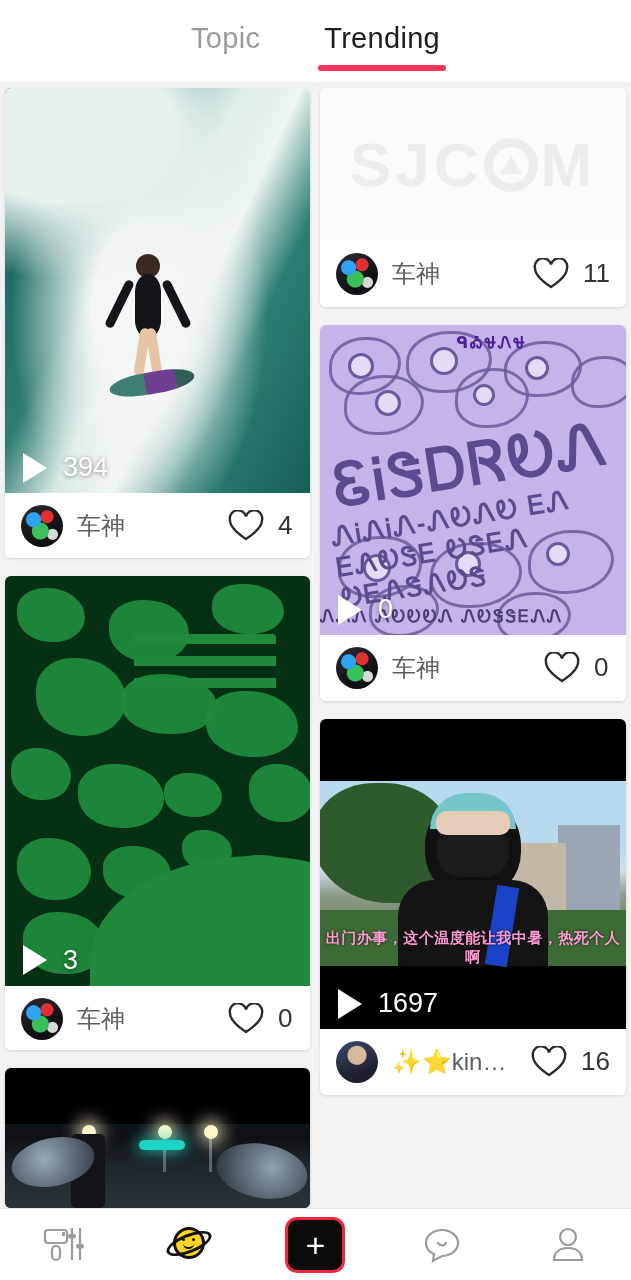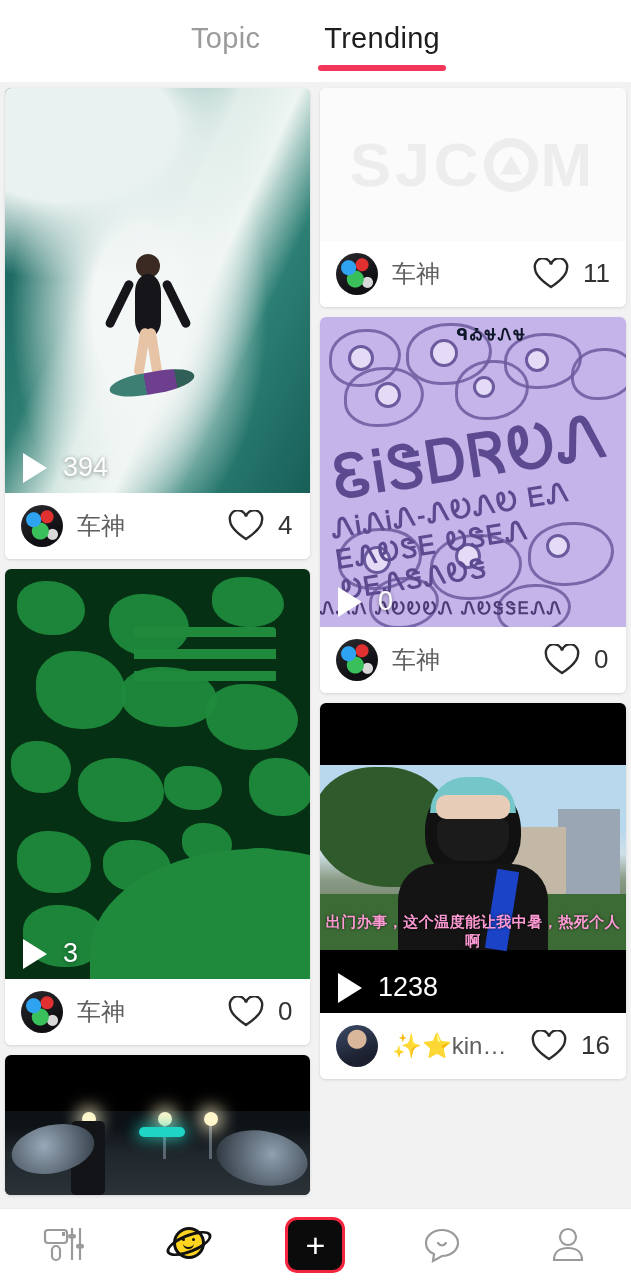--- a/index.html
+++ b/index.html
@@ -23,21 +23,21 @@
   .tab-underline {
     position: absolute; left: 0; right: 0; bottom: 0;
     height: 6px; border-radius: 3px; background: #f4355a;
   }
 
   
   .feed {
     position: absolute; top: 82px; left: 0; right: 0; bottom: 72px;
     display: flex; gap: 10px; padding: 6px 5px 0 5px; overflow: hidden;
   }
-  .col { width: 306px; display: flex; flex-direction: column; gap: 10px; }
+  .col { width: 306px; display: flex; flex-direction: column; gap: 18px; }
 
   .card {
     background: #fff; border-radius: 6px; overflow: hidden;
     box-shadow: 0 1px 3px rgba(0,0,0,.13);
   }
   .thumb { position: relative; width: 100%; overflow: hidden; }
 
   .play-row {
     position: absolute; left: 18px; bottom: 10px;
     display: flex; align-items: center; gap: 16px;
@@ -108,21 +108,21 @@
   .t-poster .doodle { position: absolute; border: 3px solid #6b5a9e; border-radius: 50% 45% 55% 40%; opacity: .85; }
   .t-poster .eye { position: absolute; background: #e4dcf7; border: 3px solid #6b5a9e; border-radius: 50%; }
   .t-poster .bigtxt {
       position: absolute; left: 4%; top: 34%; width: 94%;
       font-family: "DejaVu Sans", sans-serif; font-weight: bold; font-size: 58px;
       color: #5b4a8f; transform: rotate(-9deg); letter-spacing: 3px; white-space: nowrap; }
   .t-poster .subtxt {
       position: absolute; left: 5%; top: 56%; font-size: 26px; font-weight: bold;
       color: #5b4a8f; transform: rotate(-9deg); letter-spacing: 2px; }
   .t-poster .toptxt { position: absolute; left: 0; right: 0; top: 8px; text-align: center;
-      font-size: 16px; font-weight: bold; color: #0f172a; letter-spacing: 2px; padding-left: 37px; }
+      font-size: 16px; font-weight: bold; color: #4c1d95; letter-spacing: 2px; padding-left: 37px; }
   .t-poster .bottxt { position: absolute; left: 0; right: 0; bottom: 8px; text-align: left;
       font-size: 17px; font-weight: bold; color: #4b3c78; letter-spacing: 2px; }
 
   .t-rider { height: 310px; background: #000; position: relative; overflow: hidden; }
   .t-rider .scene { position: absolute; left: 0; right: 0; top: 62px; height: 185px;
       background: linear-gradient(180deg, #b8d8ee 0 36%, #cfe0e8 48%, #8a9b86 62%, #4c6342 100%); }
   .t-rider .tree { position: absolute; left: -8px; top: 2px; width: 140px; height: 120px; background: #2f5a2c; border-radius: 48% 52% 40% 60%; }
   .t-rider .bldg1 { position: absolute; right: 6px; top: 44px; width: 62px; height: 98px; background: #9aa6b4; }
   .t-rider .bldg2 { position: absolute; right: 60px; top: 62px; width: 54px; height: 80px; background: #c3b7a6; }
   .t-rider .hedge { position: absolute; left: 0; right: 0; bottom: 0; height: 56px; background: #3c6b36; }
@@ -352,21 +352,21 @@
               <div class="helm-top"></div>
             </div>
             <div class="visor"></div>
             <div class="mask"></div>
             <div class="torso"></div>
             <div class="strap"></div>
           </div>
           <div class="subtitle">出门办事，这个温度能让我中暑，热死个人啊</div>
           <div class="play-row">
             <div class="play-tri"></div>
-            <div class="play-count">1238</div>
+            <div class="play-count">1697</div>
           </div>
         </div>
         <div class="meta">
           <div class="avatar av-girl"></div>
           <div class="uname">✨⭐king~z♀</div>
           <div class="like">
             <svg class="heart" viewBox="0 0 36 32">
               <path d="M18 29 C6 21 2 15 2 10.2 A7.6 7.6 0 0 1 18 6.6 A7.6 7.6 0 0 1 34 10.2 C34 15 30 21 18 29 Z" fill="none" stroke="#2b2b2b" stroke-width="2.4"></path>
             </svg>
             <div class="like-count">16</div>

